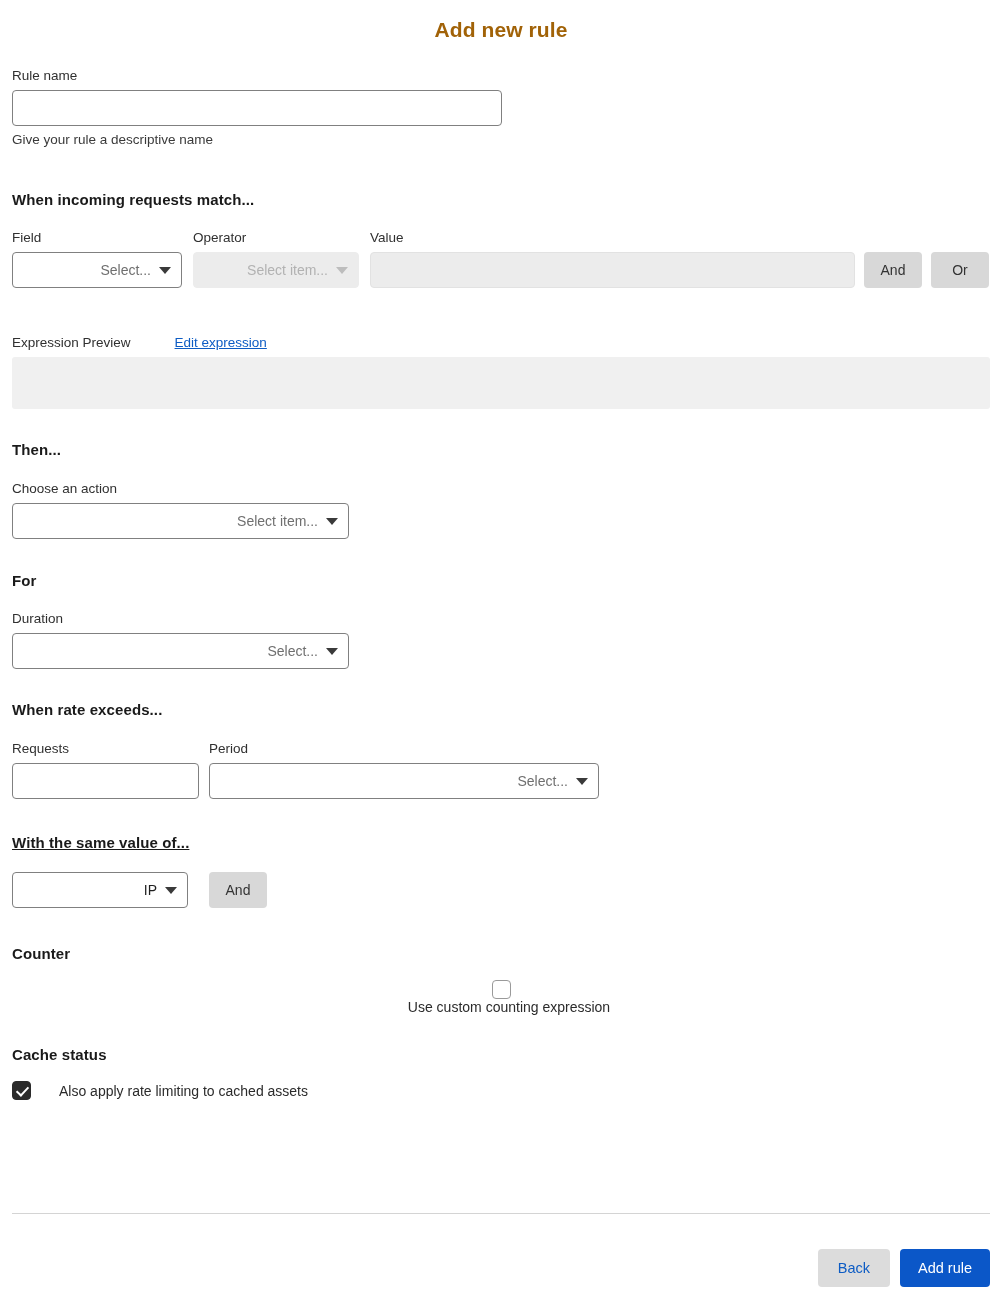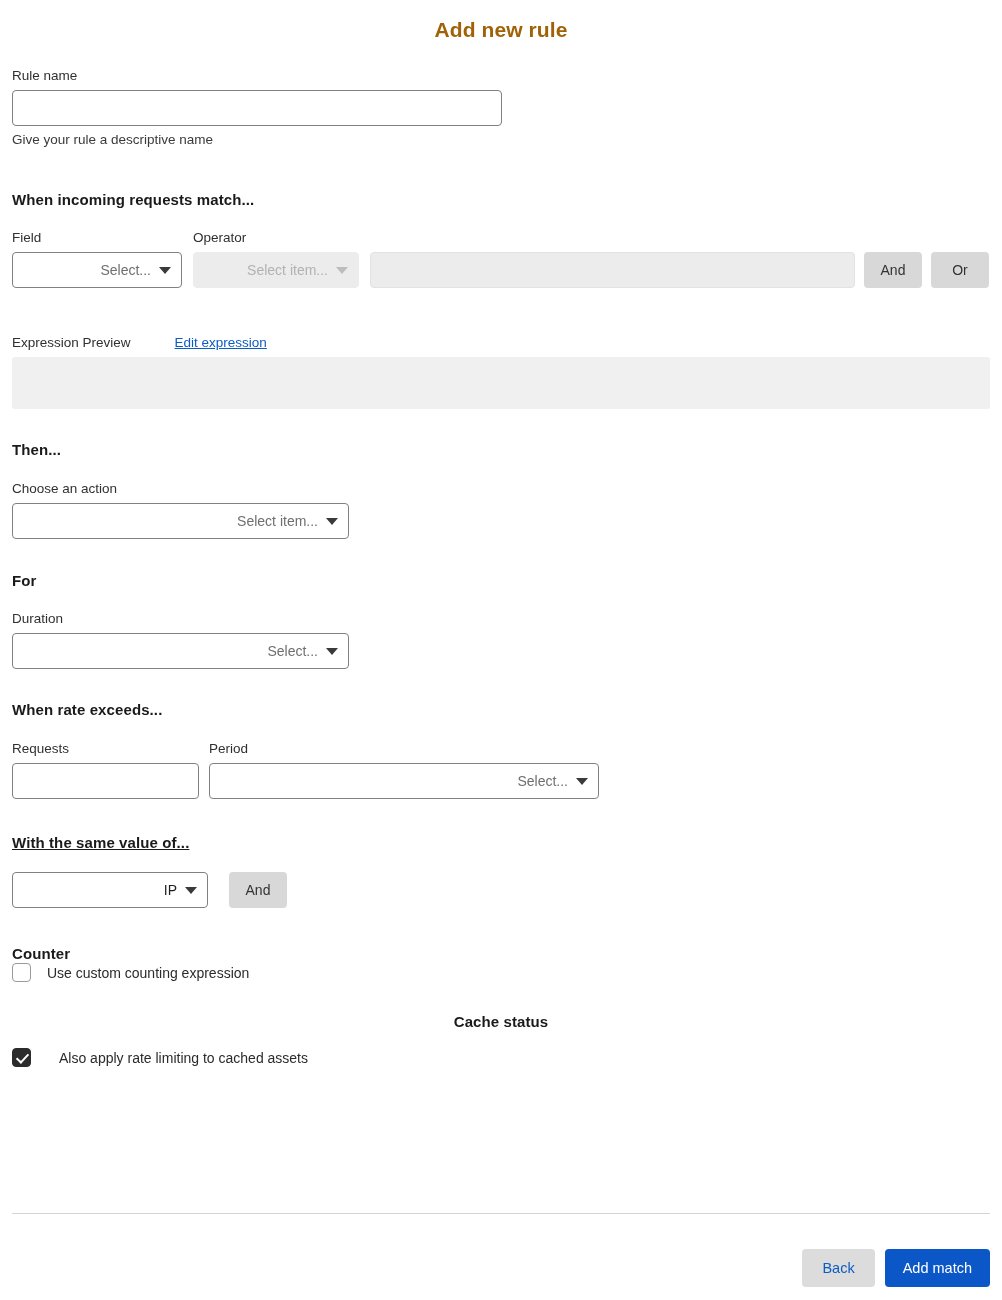--- a/index.html
+++ b/index.html
@@ -238,20 +238,21 @@
 
     <div style="margin-left:11px;">
       <label class="field-label">Operator</label>
       <div class="select disabled" style="width:166px;">
         <span class="sel-text">Select item...</span>
         <span class="caret"></span>
       </div>
     </div>
 
     <div style="margin-left:11px;">
+      <label class="field-label">Value</label>
       <input class="text-input disabled" style="width: 485px;" disabled="" placeholder="">
     </div>
 
     <button class="btn-gray" style="margin-left:9px;">And</button>
     <button class="btn-gray" style="margin-left:9px;">Or</button>
   </div>
 
   <div style="margin-top:47px;">
     <div class="expr-head">
       <span class="field-label" style="margin-bottom:0;">Expression Preview</span>
@@ -288,39 +289,39 @@
       <label class="field-label">Period</label>
       <div class="select" style="width:390px;">
         <span class="sel-text placeholder">Select...</span>
         <span class="caret"></span>
       </div>
     </div>
   </div>
 
   <div class="section-heading" style="margin-top:35px;text-decoration:underline;">With the same value of...</div>
   <div class="row" style="margin-top:20px;">
-    <div class="select" style="width:196px;">
+    <div class="select" style="width:176px;">
       <span class="sel-text">IP</span>
       <span class="caret"></span>
     </div>
     <button class="btn-gray" style="margin-left:21px;">And</button>
   </div>
 
   <div class="section-heading" style="margin-top:37px;">Counter</div>
-  <div class="checkrow" style="">
+  <div class="checkrow" style="margin-top:17px;flex-direction:column;">
     <span class="cbox"></span>
     <span class="check-label">Use custom counting expression</span>
   </div>
 
-  <div class="section-heading" style="margin-top:31px;text-align:center;">Cache status</div>
+  <div class="section-heading" style="margin-top:31px;">Cache status</div>
   <div class="checkrow" style="margin-top:17px;gap:12px;">
     <span class="cbox checked"></span>
     <span class="check-label">Also apply rate limiting to cached assets</span>
   </div>
 
   <div class="divider"></div>
 
   <div class="footer">
     <button class="btn-back">Back</button>
-    <button class="btn-primary">Add match</button>
+    <button class="btn-primary">Add rule</button>
   </div>
 
 </div>
 
 </body></html>

